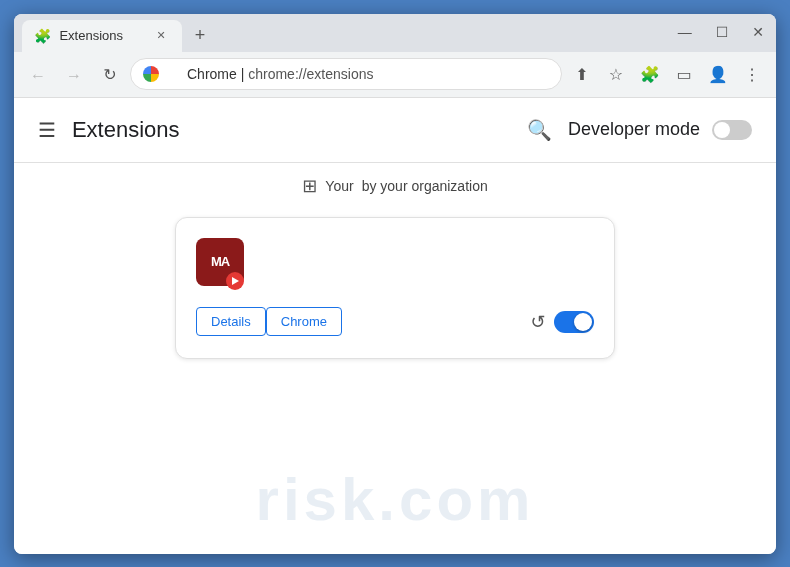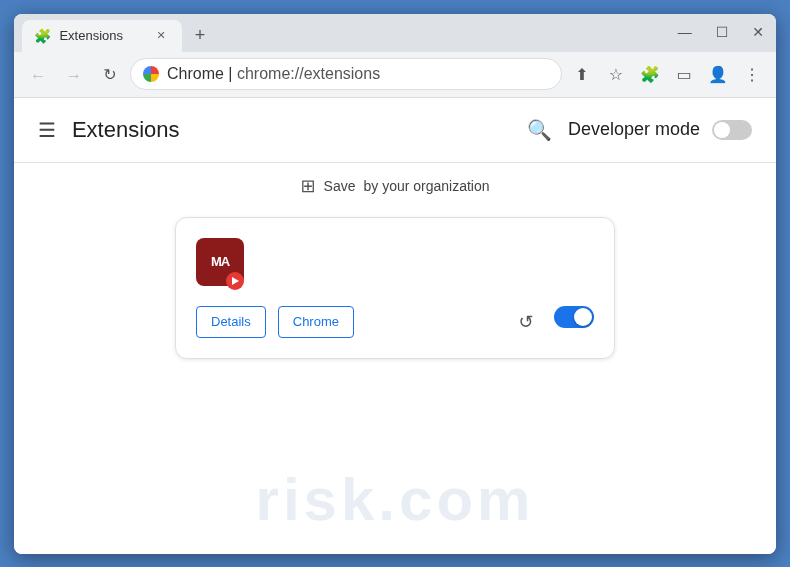--- a/index.html
+++ b/index.html
@@ -131,23 +131,24 @@
       border: 1px solid #ddd;
     }
     .chrome-logo {
       width: 16px;
       height: 16px;
       border-radius: 50%;
       background: conic-gradient(#ea4335 0deg 90deg, #fbbc05 90deg 180deg, #34a853 180deg 270deg, #4285f4 270deg 360deg);
       flex-shrink: 0;
     }
     .address-text {
-      font-size: 16px;
+      font-size: 14px;
       color: #333;
       flex: 1;
+      margin-left: 20px;
     }
     .address-text .site-name {
       color: #333;
     }
     .address-text .url-path {
       color: #555;
     }
     .toolbar-right {
       display: flex;
       align-items: center;
@@ -322,21 +323,22 @@
       font-weight: 500;
       color: #202124;
       margin-bottom: 4px;
     }
     .ext-desc {
       font-size: 13px;
       color: #666;
     }
     .extension-card-bottom {
       display: flex;
-      gap: 12px;
+      align-items: center;
+      gap: 0;
     }
     .ext-btn {
       background: white;
       border: 1px solid #1a73e8;
       border-radius: 4px;
       padding: 6px 14px;
       font-size: 13px;
       color: #1a73e8;
       cursor: pointer;
       font-weight: 500;
@@ -427,21 +429,21 @@
         <button class="search-icon-btn">🔍</button>
         <span class="developer-mode-label">Developer mode</span>
         <div class="toggle-switch">
           <div class="knob"></div>
         </div>
       </div>
     </div>
 
     <div class="managed-banner">
       <span class="managed-icon">⊞</span>
-      <span>Save </span>
+      <span>Your </span>
       <span> by your organization</span>
     </div>
 
     <div class="extension-card">
       <div class="extension-card-top">
         <div class="ext-icon-wrapper">
           <div class="ext-icon-bg">MA</div>
           <div class="ext-badge">
             <svg width="10" height="10" viewBox="0 0 10 10">
               <polygon points="2,1 9,5 2,9" fill="white"></polygon>

